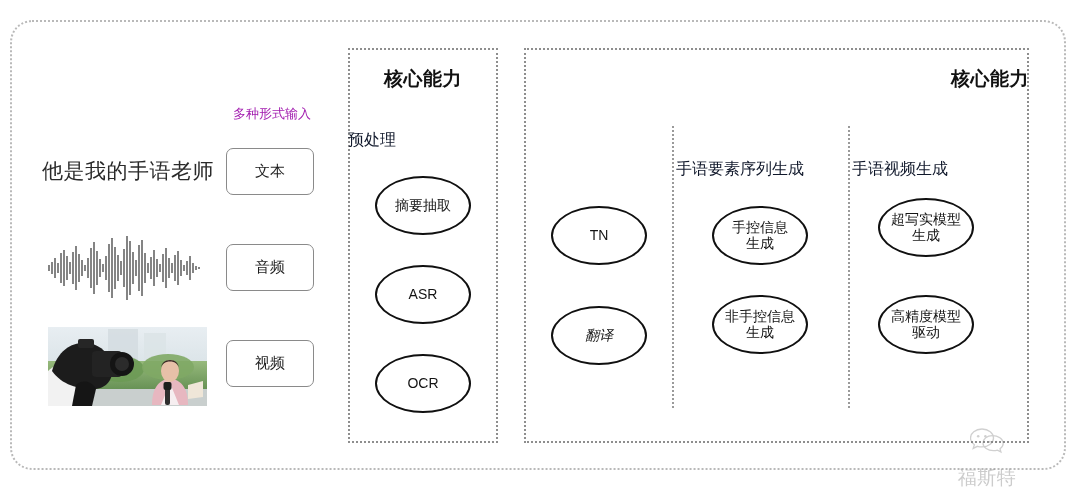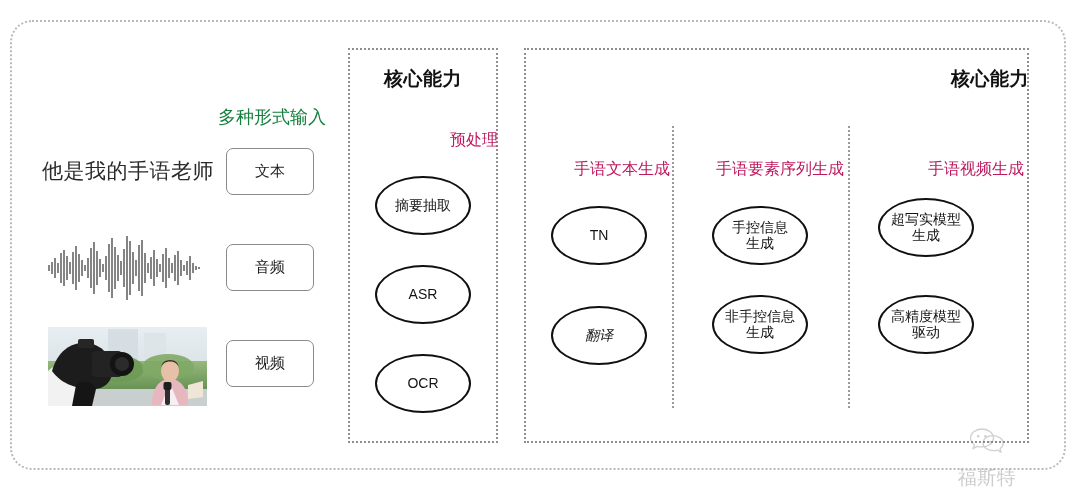--- a/index.html
+++ b/index.html
@@ -60,22 +60,22 @@
     height: 282px;
     border-left: 2px dotted #9a9a9a;
   }
   .vsep-1 { left: 672px; }
   .vsep-2 { left: 848px; }
 
   
   .col-label {
     position: absolute;
     font-size: 16px;
-    color: #be185d;
-    text-align: right;
+    color: #0f172a;
+    text-align: left;
     white-space: nowrap;
   }
   .lbl-pre   { left: 348px; top: 130px; width: 150px; }
   .lbl-c1    { left: 528px; top: 159px; width: 142px; }
   .lbl-c2    { left: 676px; top: 159px; width: 168px; }
   .lbl-c3    { left: 852px; top: 159px; width: 172px; }
 
   
   .ellipse {
     position: absolute;
@@ -114,22 +114,22 @@
   .e-c3 { left: 878px; width: 96px; height: 59px; }
   .e-c3-1 { top: 198px; }
   .e-c3-2 { top: 295px; }
 
   
   .input-heading {
     position: absolute;
     left: 216px;
     top: 105px;
     width: 112px;
-    font-size: 18px;
-    color: #15803d;
+    font-size: 13px;
+    color: #a21caf;
     text-align: center;
     white-space: nowrap;
   }
   .sample-sentence {
     position: absolute;
     left: 42px;
     top: 157px;
     width: 172px;
     font-size: 21px;
     color: #2a2a2a;
@@ -325,21 +325,20 @@
   <div class="ellipse e-pre e-pre-3">
     <span class="txt">OCR</span>
   </div>
 
   <div class="group-box box-core"></div>
   <div class="group-title title-core">核心能力</div>
 
   <div class="vsep vsep-1"></div>
   <div class="vsep vsep-2"></div>
 
-  <div class="col-label lbl-c1">手语文本生成</div>
   <div class="col-label lbl-c2">手语要素序列生成</div>
   <div class="col-label lbl-c3">手语视频生成</div>
 
   <div class="ellipse e-c1 e-c1-1">
     <div>
       <span class="txt">TN</span>
       <span class="txt"></span>
     </div>
   </div>
   <div class="ellipse e-c1 e-c1-2">

